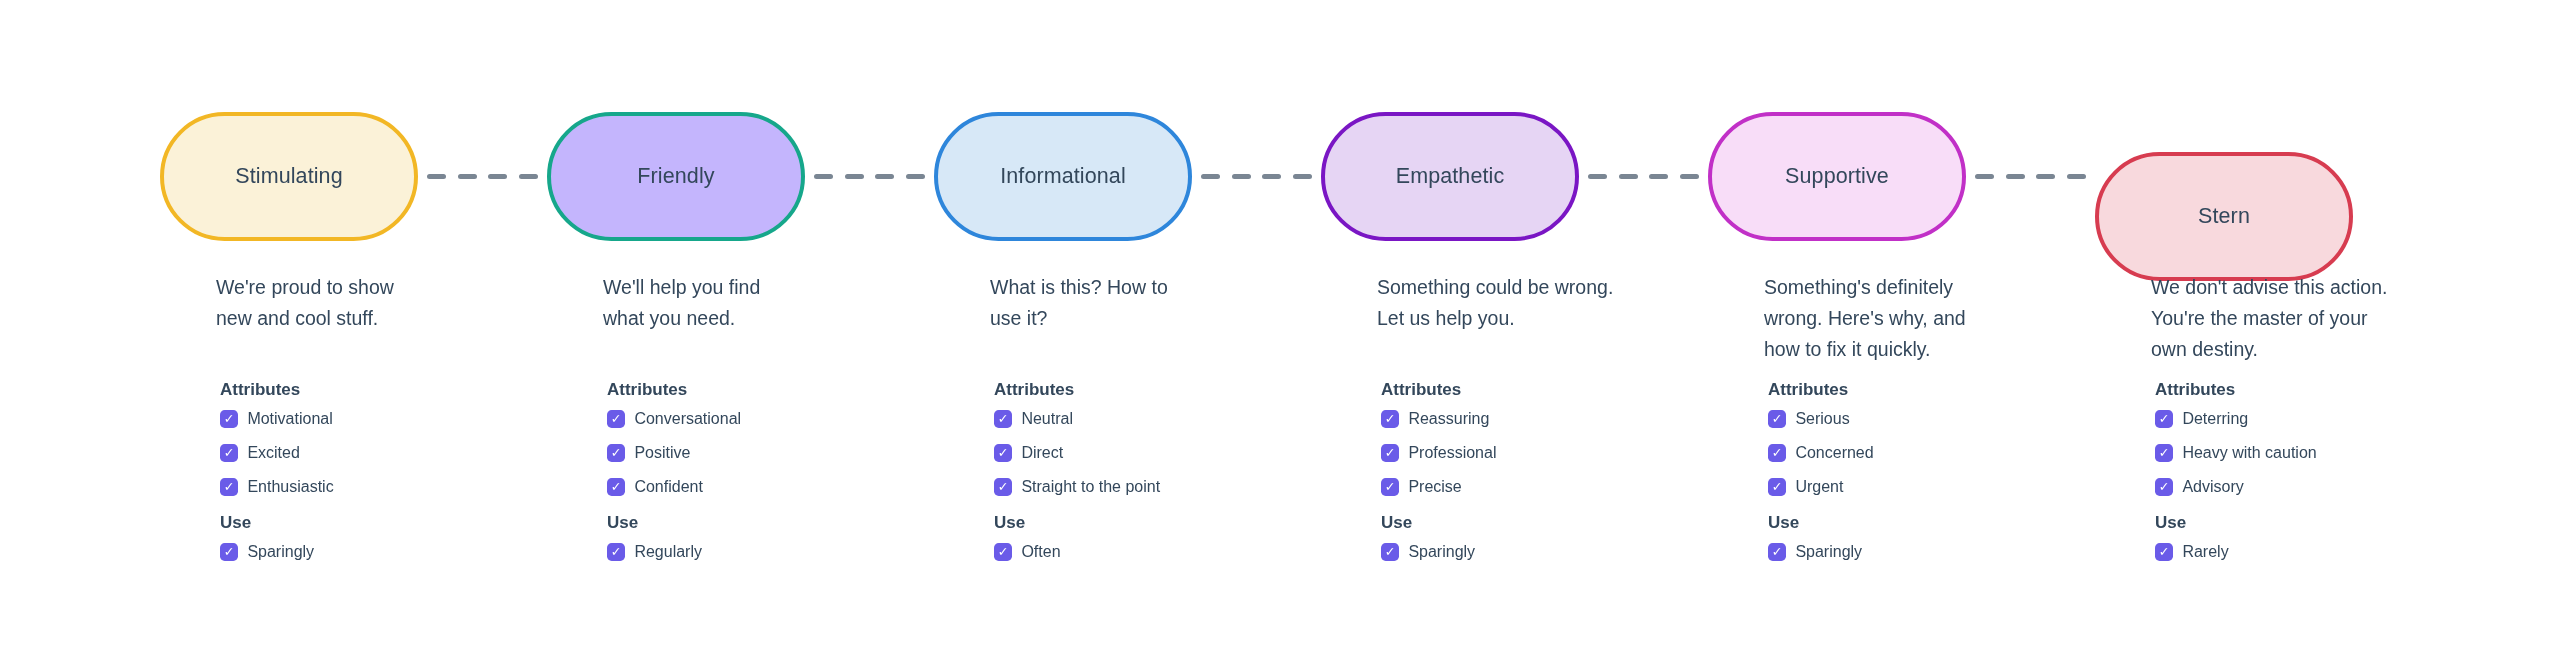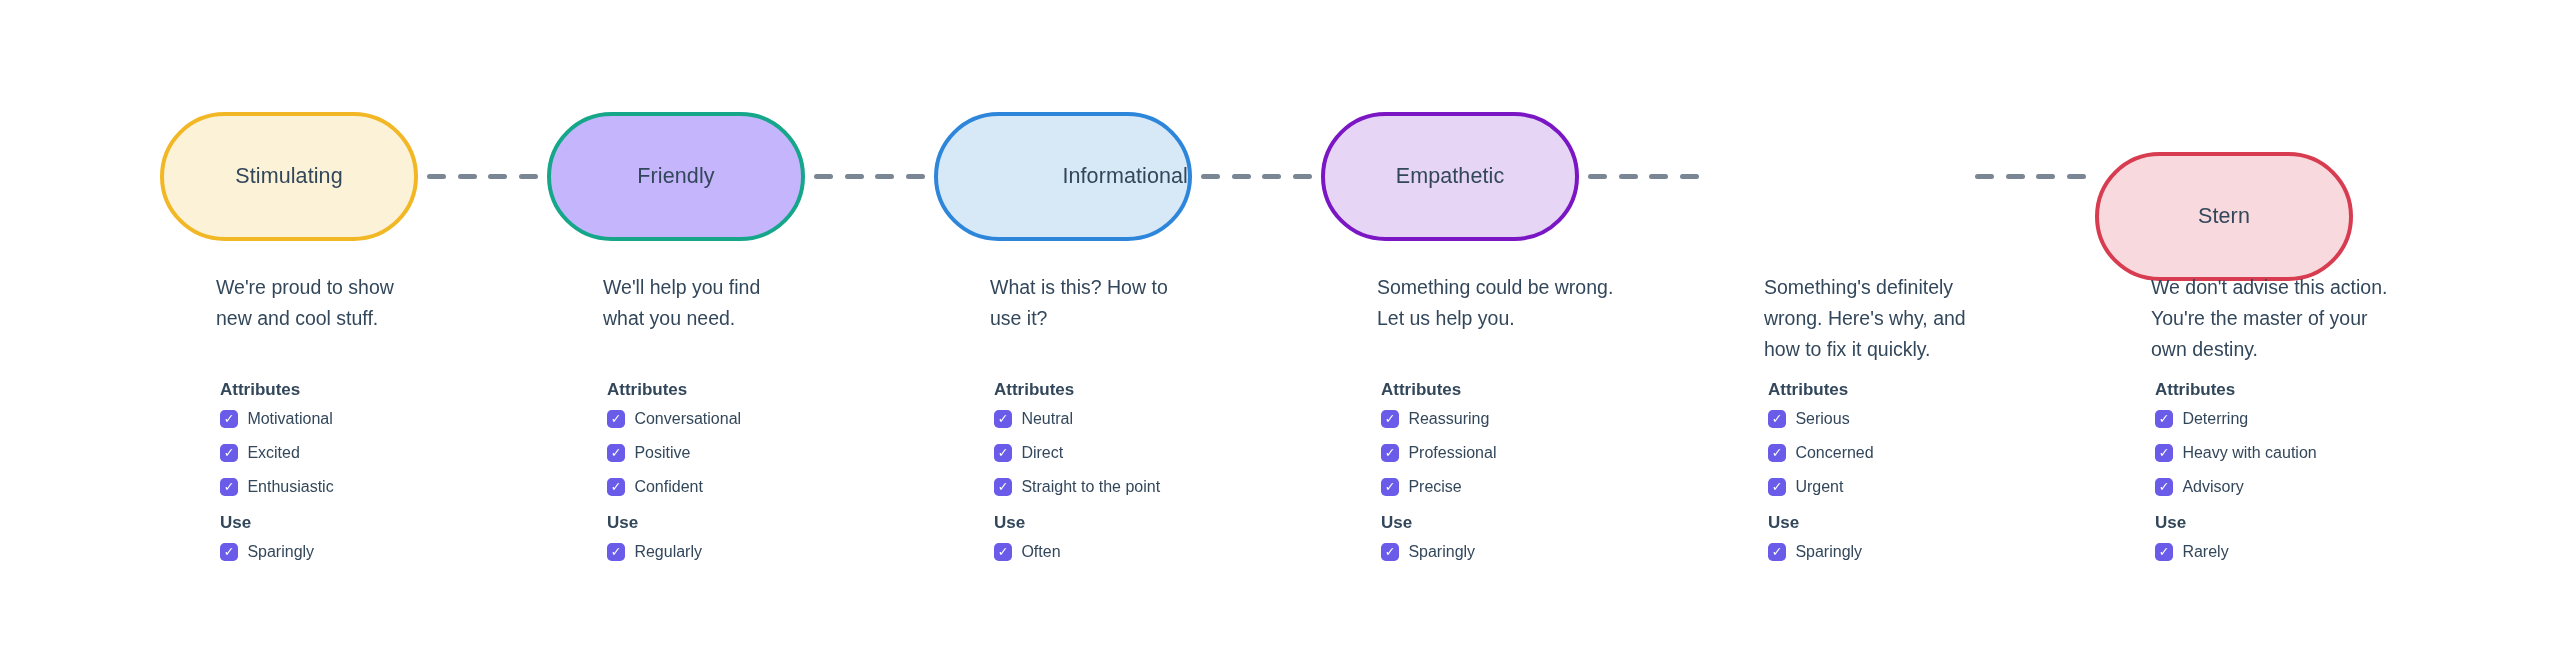--- a/index.html
+++ b/index.html
@@ -208,21 +208,21 @@
           <span class="cb">
               <span class="check">✓</span>
             </span>
           <span class="row-label">Regularly</span>
         </div>
       </div>
     </div>
   </div>
 
   <div class="col">
-    <div class="pill" style="border-color: rgb(46, 134, 219); background-color: rgb(215, 232, 247); justify-content: flex-end;">
+    <div class="pill" style="border-color: rgb(46, 134, 219); background-color: rgb(215, 232, 247);">
       <span class="pill-label">Informational</span>
     </div>
     <div class="connector">
       <i class="dash"></i>
         <i class="dash"></i>
         <i class="dash"></i>
         <i class="dash"></i>
     </div>
     <p class="desc">What is this? How to
 use it?</p>
@@ -304,20 +304,23 @@
           <span class="cb">
               <span class="check">✓</span>
             </span>
           <span class="row-label">Sparingly</span>
         </div>
       </div>
     </div>
   </div>
 
   <div class="col">
+    <div class="pill" style="border-color: rgb(193, 48, 199); background-color: rgb(248, 221, 248);">
+      <span class="pill-label">Supportive</span>
+    </div>
     <div class="connector">
       <i class="dash"></i>
         <i class="dash"></i>
         <i class="dash"></i>
         <i class="dash"></i>
     </div>
     <p class="desc">Something's definitely
 wrong. Here's why, and
 how to fix it quickly.</p>
     <div class="section attrs">

